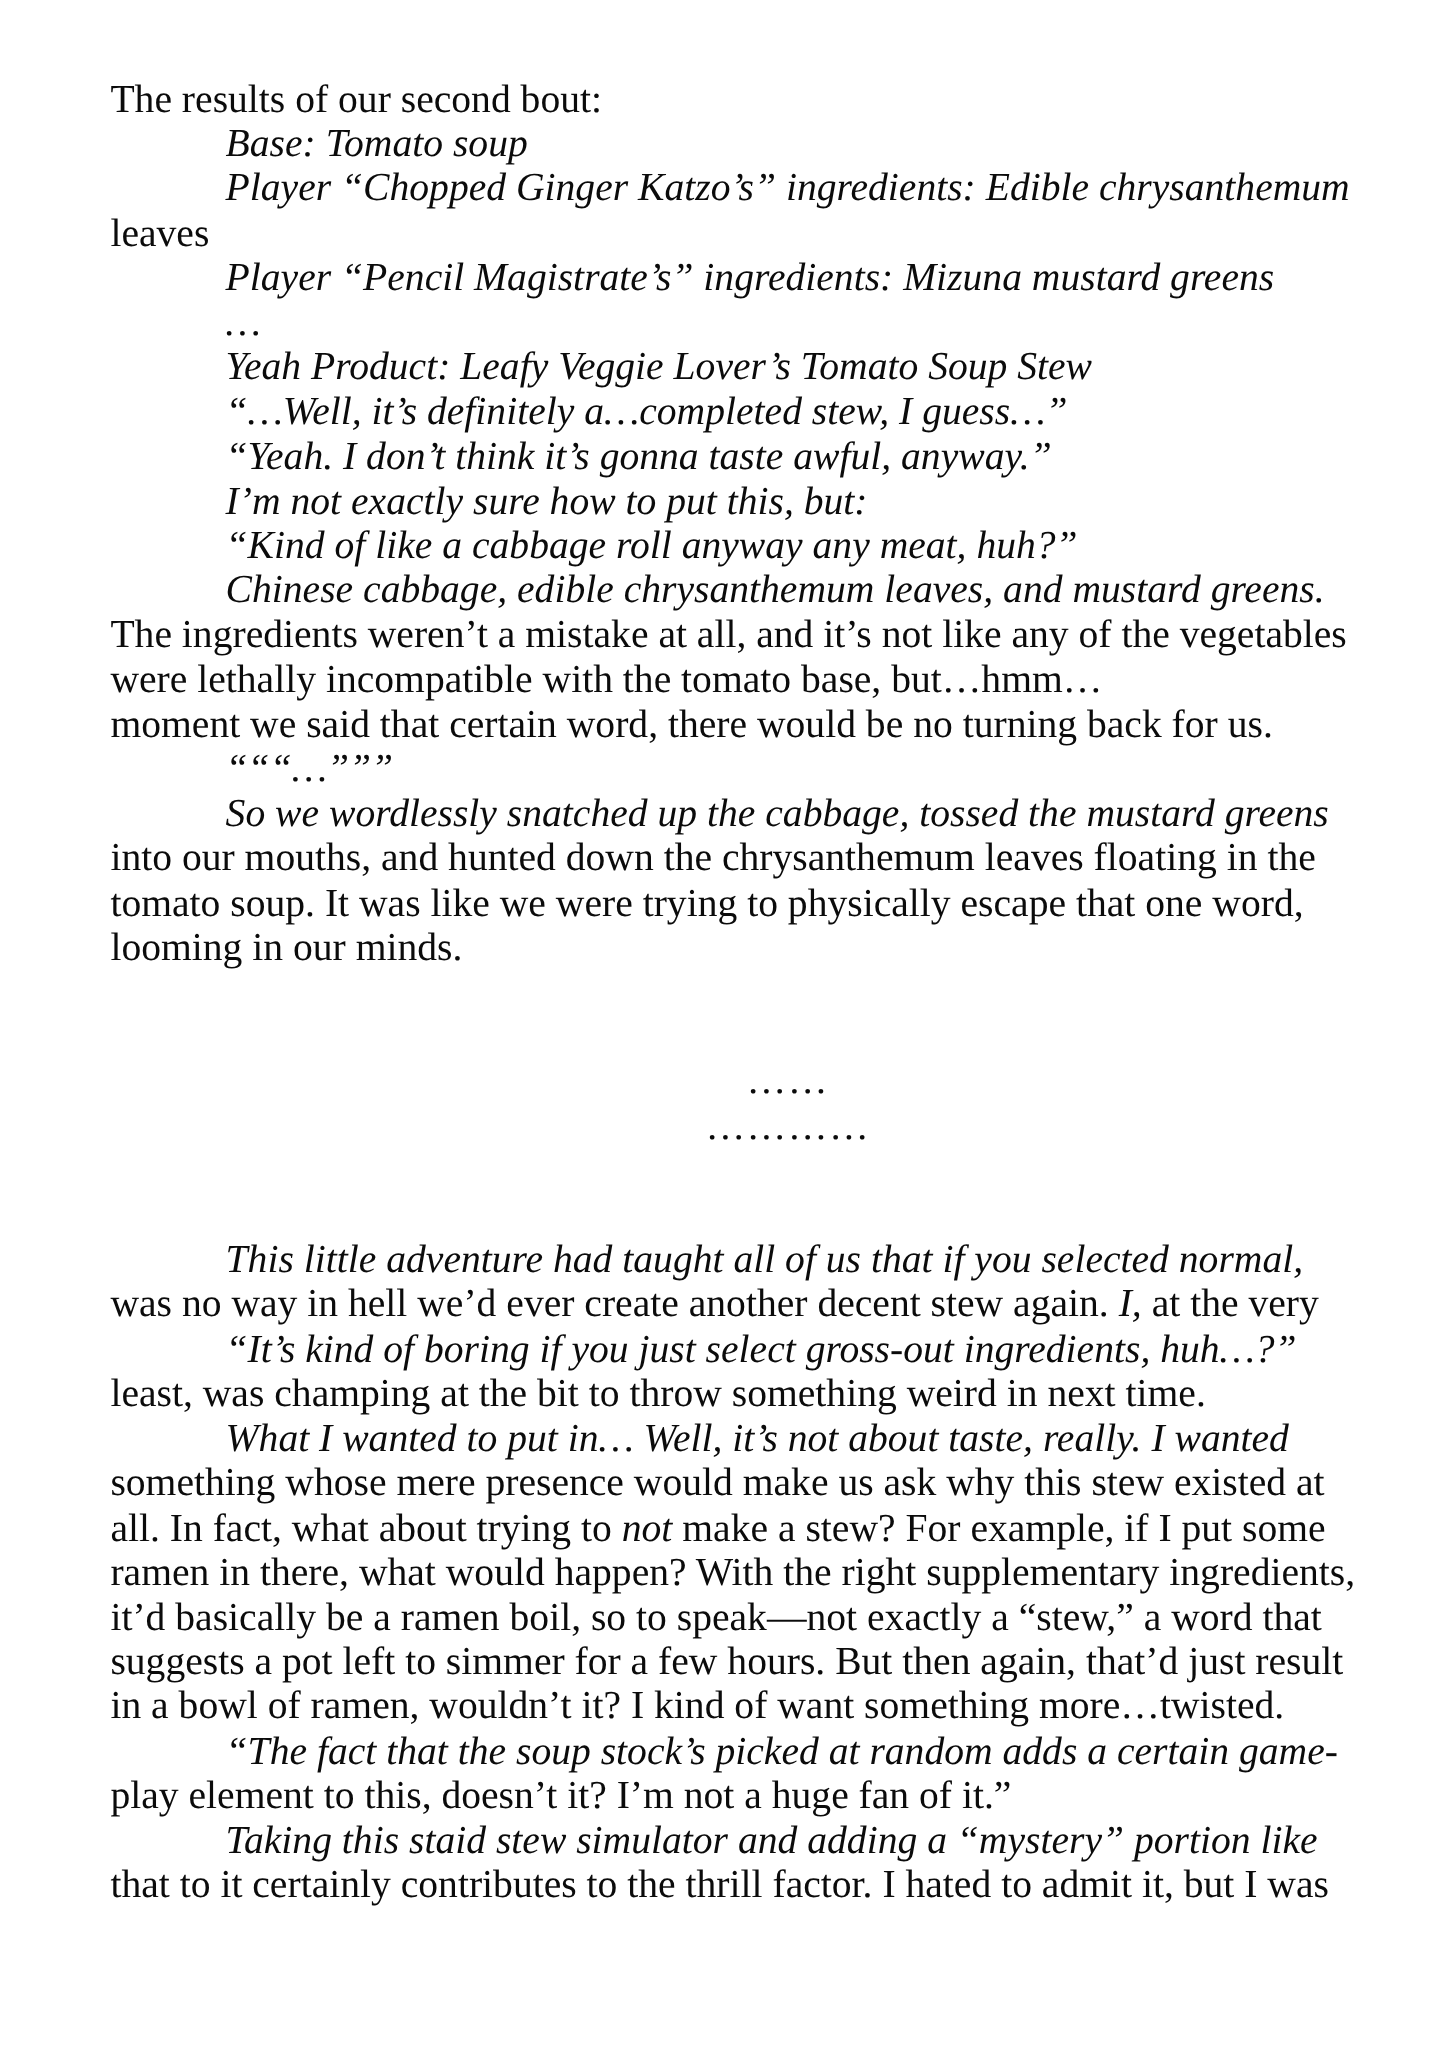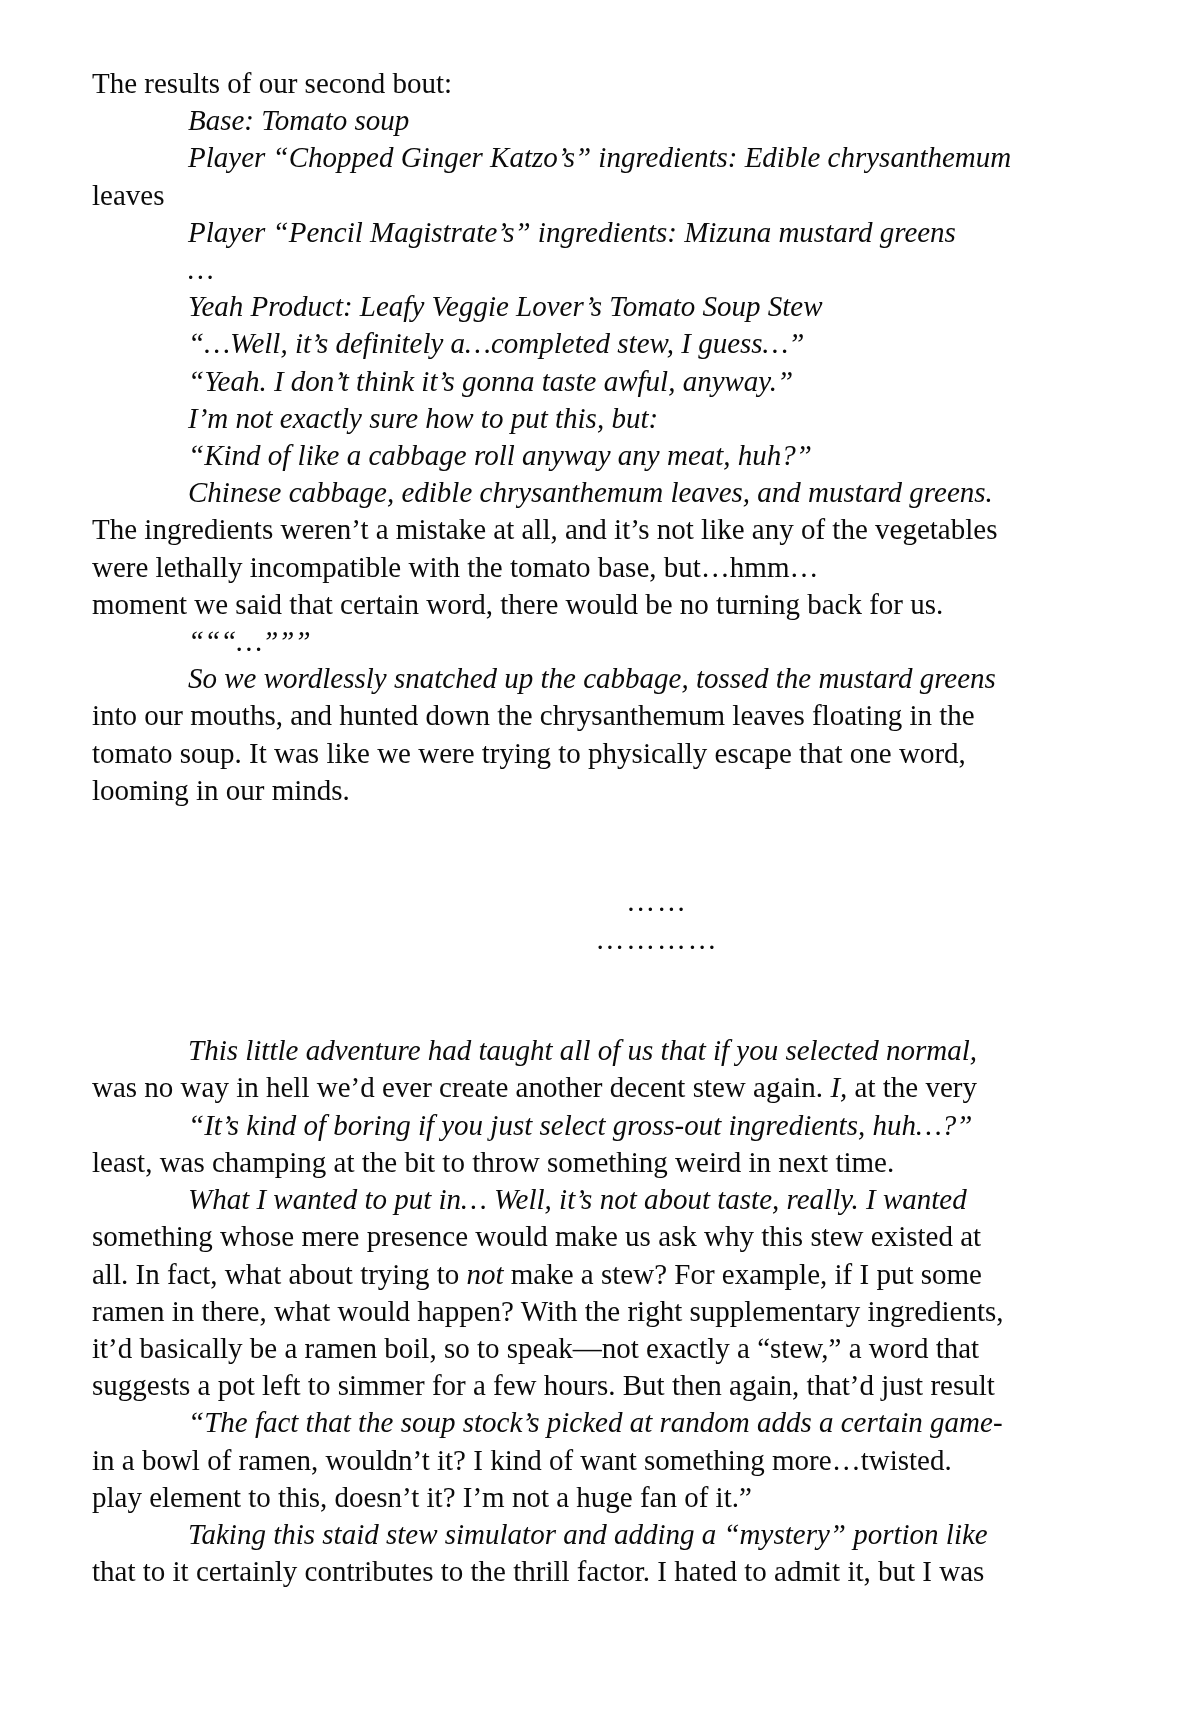--- a/index.html
+++ b/index.html
@@ -8,21 +8,21 @@
     background: #ffffff;
   }
   .page {
     position: relative;
     box-sizing: border-box;
     width: 1200px;
     height: 1723px;
     background: #ffffff;
     color: #0b0b0b;
     font-family: "Liberation Serif", "DejaVu Serif", serif;
-    font-size: 29px;
+    font-size: 33px;
     line-height: 37.2px;
     padding: 65px 70px 0 92px;
     overflow: hidden;
   }
   .line {
     white-space: nowrap;
     text-align: left;
   }
   .line.indent {
     padding-left: 96px;
@@ -73,18 +73,18 @@
     <div class="line indent"><span>This little adventure had taught all of us that if you selected normal,</span></div>
     <div class="line"><span>was no way in hell we’d ever create another decent stew again. </span><span class="em">I,</span><span> at the very</span></div>
     <div class="line indent"><span>“It’s kind of boring if you just select gross-out ingredients, huh…?”</span></div>
     <div class="line"><span>least, was champing at the bit to throw something weird in next time.</span></div>
     <div class="line indent"><span>What I wanted to put in… Well, it’s not about taste, really. I wanted</span></div>
     <div class="line"><span>something whose mere presence would make us ask why this stew existed at</span></div>
     <div class="line"><span>all. In fact, what about trying to </span><span class="em">not</span><span> make a stew? For example, if I put some</span></div>
     <div class="line"><span>ramen in there, what would happen? With the right supplementary ingredients,</span></div>
     <div class="line"><span>it’d basically be a ramen boil, so to speak—not exactly a “stew,” a word that</span></div>
     <div class="line"><span>suggests a pot left to simmer for a few hours. But then again, that’d just result</span></div>
+    <div class="line"><span>in a bowl of ramen, wouldn’t it? I kind of want something more…twisted.</span></div>
     <div class="line indent"><span>“The fact that the soup stock’s picked at random adds a certain game-</span></div>
-    <div class="line"><span>in a bowl of ramen, wouldn’t it? I kind of want something more…twisted.</span></div>
     <div class="line"><span>play element to this, doesn’t it? I’m not a huge fan of it.”</span></div>
     <div class="line indent"><span>Taking this staid stew simulator and adding a “mystery” portion like</span></div>
     <div class="line"><span>that to it certainly contributes to the thrill factor. I hated to admit it, but I was</span></div>
   </div>
 
 </body></html>

